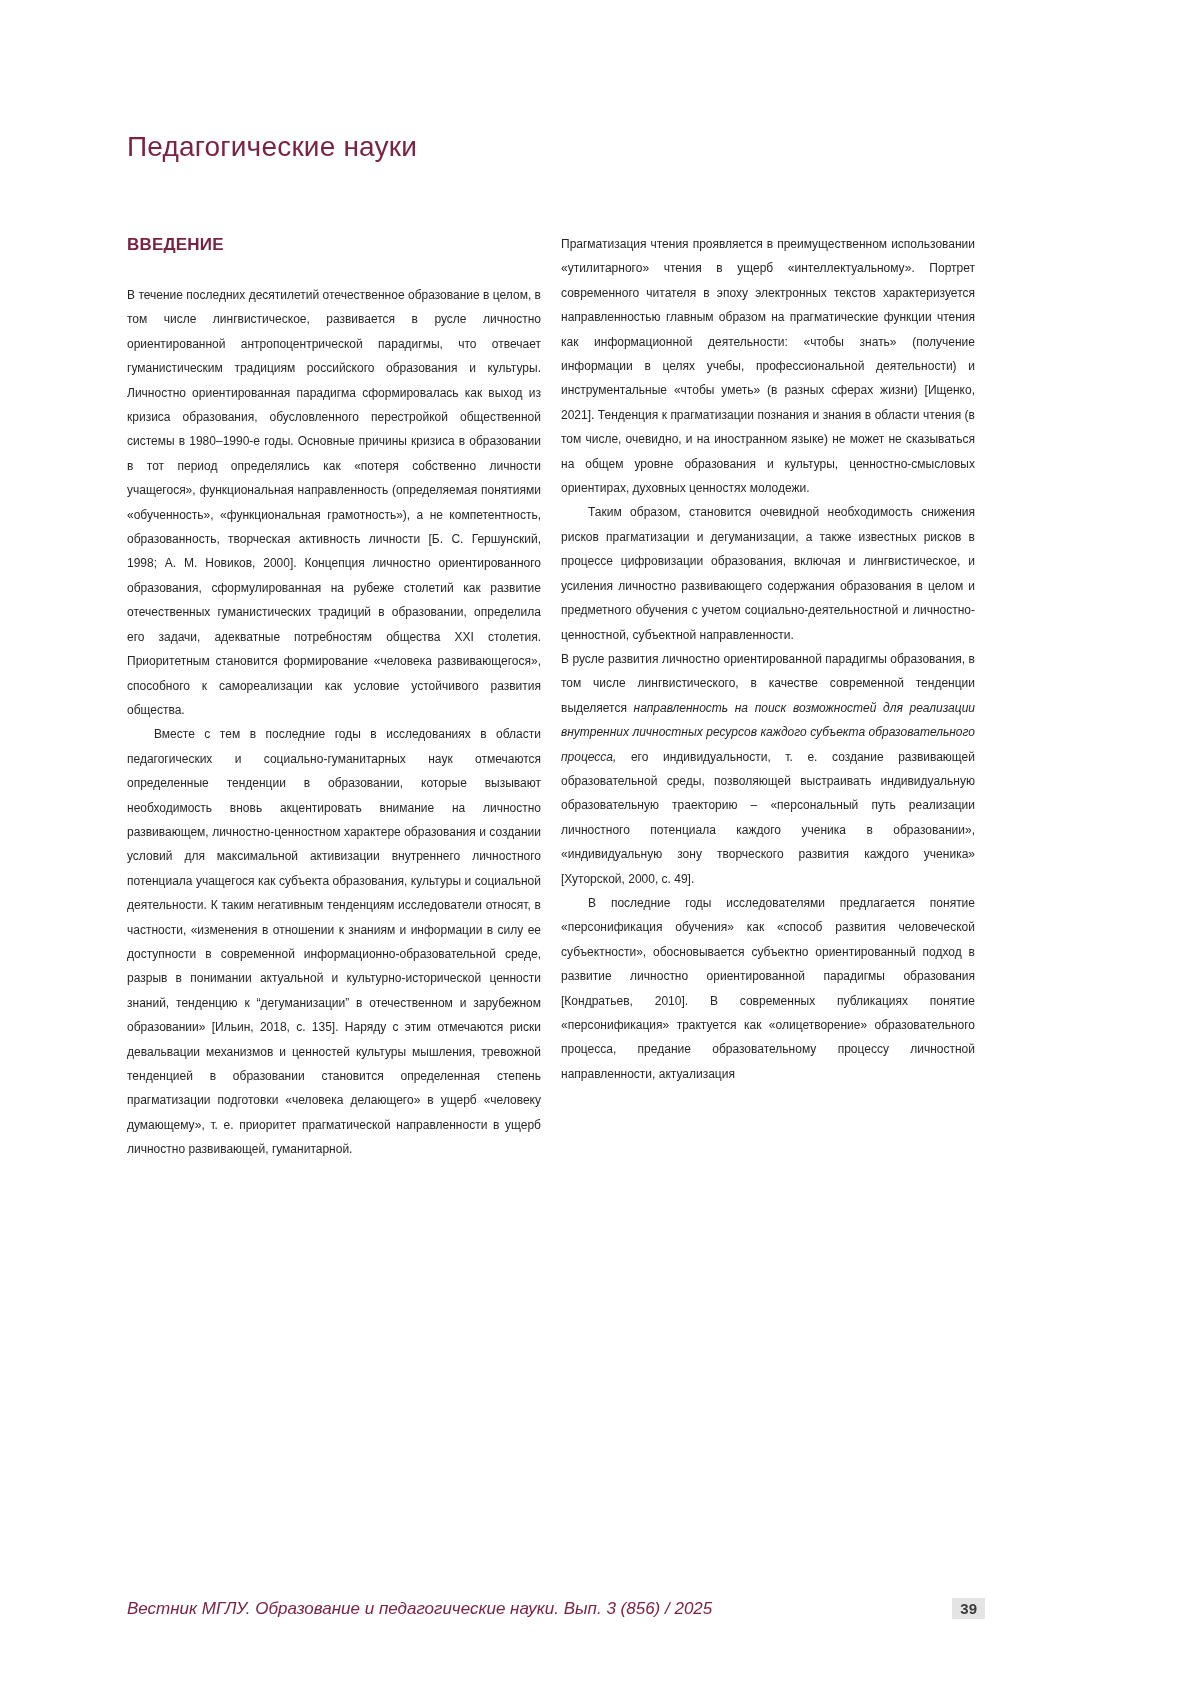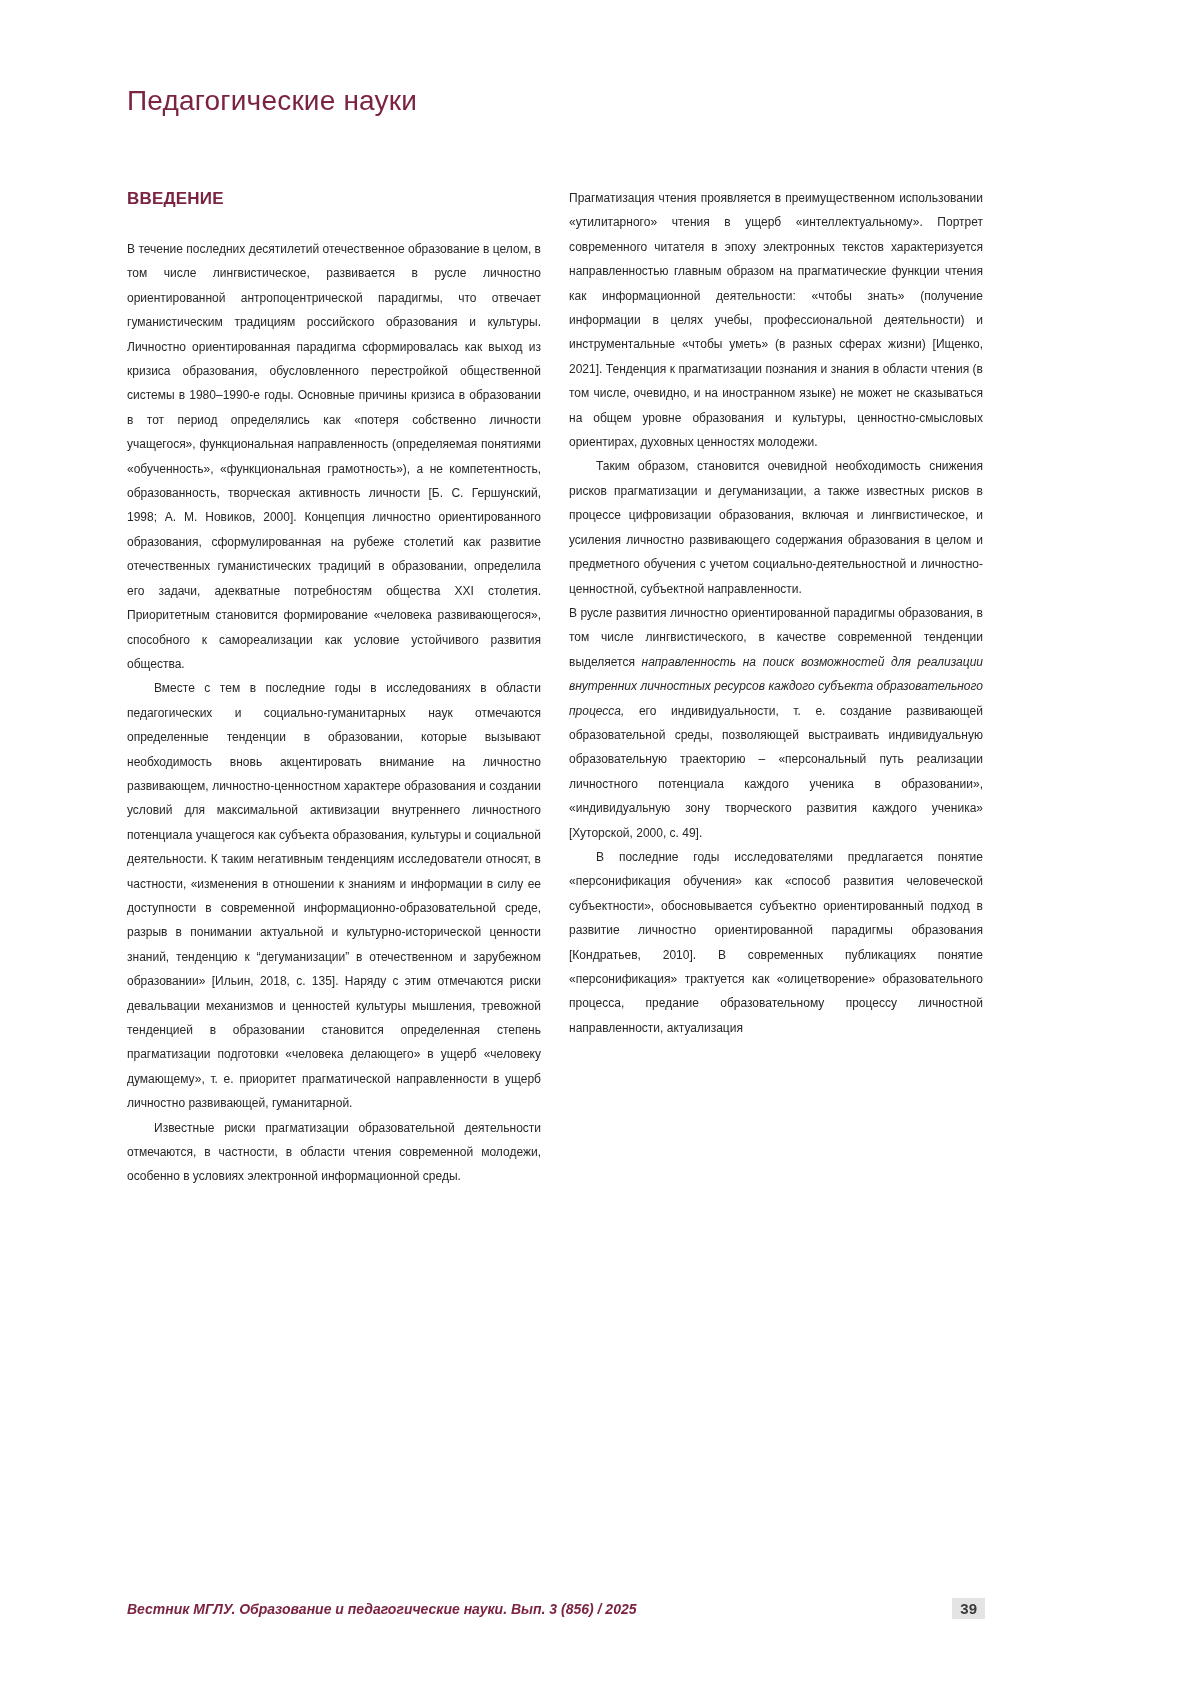--- a/index.html
+++ b/index.html
@@ -8,31 +8,32 @@
     background: #ffffff;
     font-family: "Liberation Sans", "DejaVu Sans", sans-serif;
     color: #262626;
     position: relative;
     overflow: hidden;
   }
   .page {
     position: absolute;
     inset: 0;
     padding: 85px 215px 6px 127px;
+    margin-top: 46px;
   }
   .running-head {
     font-size: 28px;
     font-weight: 400;
     color: #7b2342;
     letter-spacing: 0.2px;
   }
   .columns {
     margin-top: 69px;
     display: flex;
-    gap: 28px;
+    gap: 20px;
     width: 858px;
   }
   .col {
     width: 414px;
     flex: 0 0 414px;
   }
   .section-heading {
     font-size: 17px;
     font-weight: 700;
     color: #7b2342;
@@ -57,22 +58,22 @@
   .footer {
     position: absolute;
     left: 127px;
     top: 1598px;
     width: 858px;
     display: flex;
     justify-content: space-between;
     align-items: center;
   }
   .footer-journal {
-    font-size: 14px;
-    font-weight: 700;
+    font-size: 17px;
+    font-weight: 400;
     font-style: italic;
     color: #7b2342;
   }
   .footer-pagenum {
     font-size: 15px;
     font-weight: 700;
     color: #3a3a3a;
     background: #e4e4e4;
     padding: 2px 8px;
   }
@@ -83,21 +84,20 @@
 <div class="page">
 
   <h1 class="running-head">Педагогические науки</h1>
 
   <div class="columns">
 
     <div class="col">
       <h2 class="section-heading">ВВЕДЕНИЕ</h2>
       <p>В течение последних десятилетий отечественное образование в целом, в том числе лингвистическое, развивается в русле личностно ориентированной антропоцентрической парадигмы, что отвечает гуманистическим традициям российского образования и культуры. Личностно ориентированная парадигма сформировалась как выход из кризиса образования, обусловленного перестройкой общественной системы в 1980–1990-е годы. Основные причины кризиса в образовании в тот период определялись как «потеря собственно личности учащегося», функциональная направленность (определяемая понятиями «обученность», «функциональная грамотность»), а не компетентность, образованность, творческая активность личности [Б. С. Гершунский, 1998; А. М. Новиков, 2000]. Концепция личностно ориентированного образования, сформулированная на рубеже столетий как развитие отечественных гуманистических традиций в образовании, определила его задачи, адекватные потребностям общества XXI столетия. Приоритетным становится формирование «человека развивающегося», способного к самореализации как условие устойчивого развития общества.</p>
       <p class="indent">Вместе с тем в последние годы в исследованиях в области педагогических и социально-гуманитарных наук отмечаются определенные тенденции в образовании, которые вызывают необходимость вновь акцентировать внимание на личностно развивающем, личностно-ценностном характере образования и создании условий для максимальной активизации внутреннего личностного потенциала учащегося как субъекта образования, культуры и социальной деятельности. К таким негативным тенденциям исследователи относят, в частности, «изменения в отношении к знаниям и информации в силу ее доступности в современной информационно-образовательной среде, разрыв в понимании актуальной и культурно-исторической ценности знаний, тенденцию к “дегуманизации” в отечественном и зарубежном образовании» [Ильин, 2018, с. 135]. Наряду с этим отмечаются риски девальвации механизмов и ценностей культуры мышления, тревожной тенденцией в образовании становится определенная степень прагматизации подготовки «человека делающего» в ущерб «человеку думающему», т. е. приоритет прагматической направленности в ущерб личностно развивающей, гуманитарной.</p>
-      <p class="indent">Известные риски прагматизации образовательной деятельности отмечаются, в частности, в области чтения современной молодежи, особенно в условиях электронной информационной среды.</p>
     </div>
 
     <div class="col">
       <p>Прагматизация чтения проявляется в преимущественном использовании «утилитарного» чтения в ущерб «интеллектуальному». Портрет современного читателя в эпоху электронных текстов характеризуется направленностью главным образом на прагматические функции чтения как информационной деятельности: «чтобы знать» (получение информации в целях учебы, профессиональной деятельности) и инструментальные «чтобы уметь» (в разных сферах жизни) [Ищенко, 2021]. Тенденция к прагматизации познания и знания в области чтения (в том числе, очевидно, и на иностранном языке) не может не сказываться на общем уровне образования и культуры, ценностно-смысловых ориентирах, духовных ценностях молодежи.</p>
       <p class="indent">Таким образом, становится очевидной необходимость снижения рисков прагматизации и дегуманизации, а также известных рисков в процессе цифровизации образования, включая и лингвистическое, и усиления личностно развивающего содержания образования в целом и предметного обучения с учетом социально-деятельностной и личностно-ценностной, субъектной направленности.</p>
 
 
       <p><span>В русле развития личностно ориентированной парадигмы образования, в том числе лингвистического, в качестве современной тенденции выделяется </span><span class="em-run">направленность на поиск возможностей для реализации внутренних личностных ресурсов каждого субъекта образовательного процесса,</span><span> его индивидуальности, т. е. создание развивающей образовательной среды, позволяющей выстраивать индивидуальную образовательную траекторию – «персональный путь реализации личностного потенциала каждого ученика в образовании», «индивидуальную зону творческого развития каждого ученика» [Хуторской, 2000, с. 49].</span></p>
 
       <p class="indent">В последние годы исследователями предлагается понятие «персонификация обучения» как «способ развития человеческой субъектности», обосновывается субъектно ориентированный подход в развитие личностно ориентированной парадигмы образования [Кондратьев, 2010]. В современных публикациях понятие «персонификация» трактуется как «олицетворение» образовательного процесса, предание образовательному процессу личностной направленности, актуализация</p>

